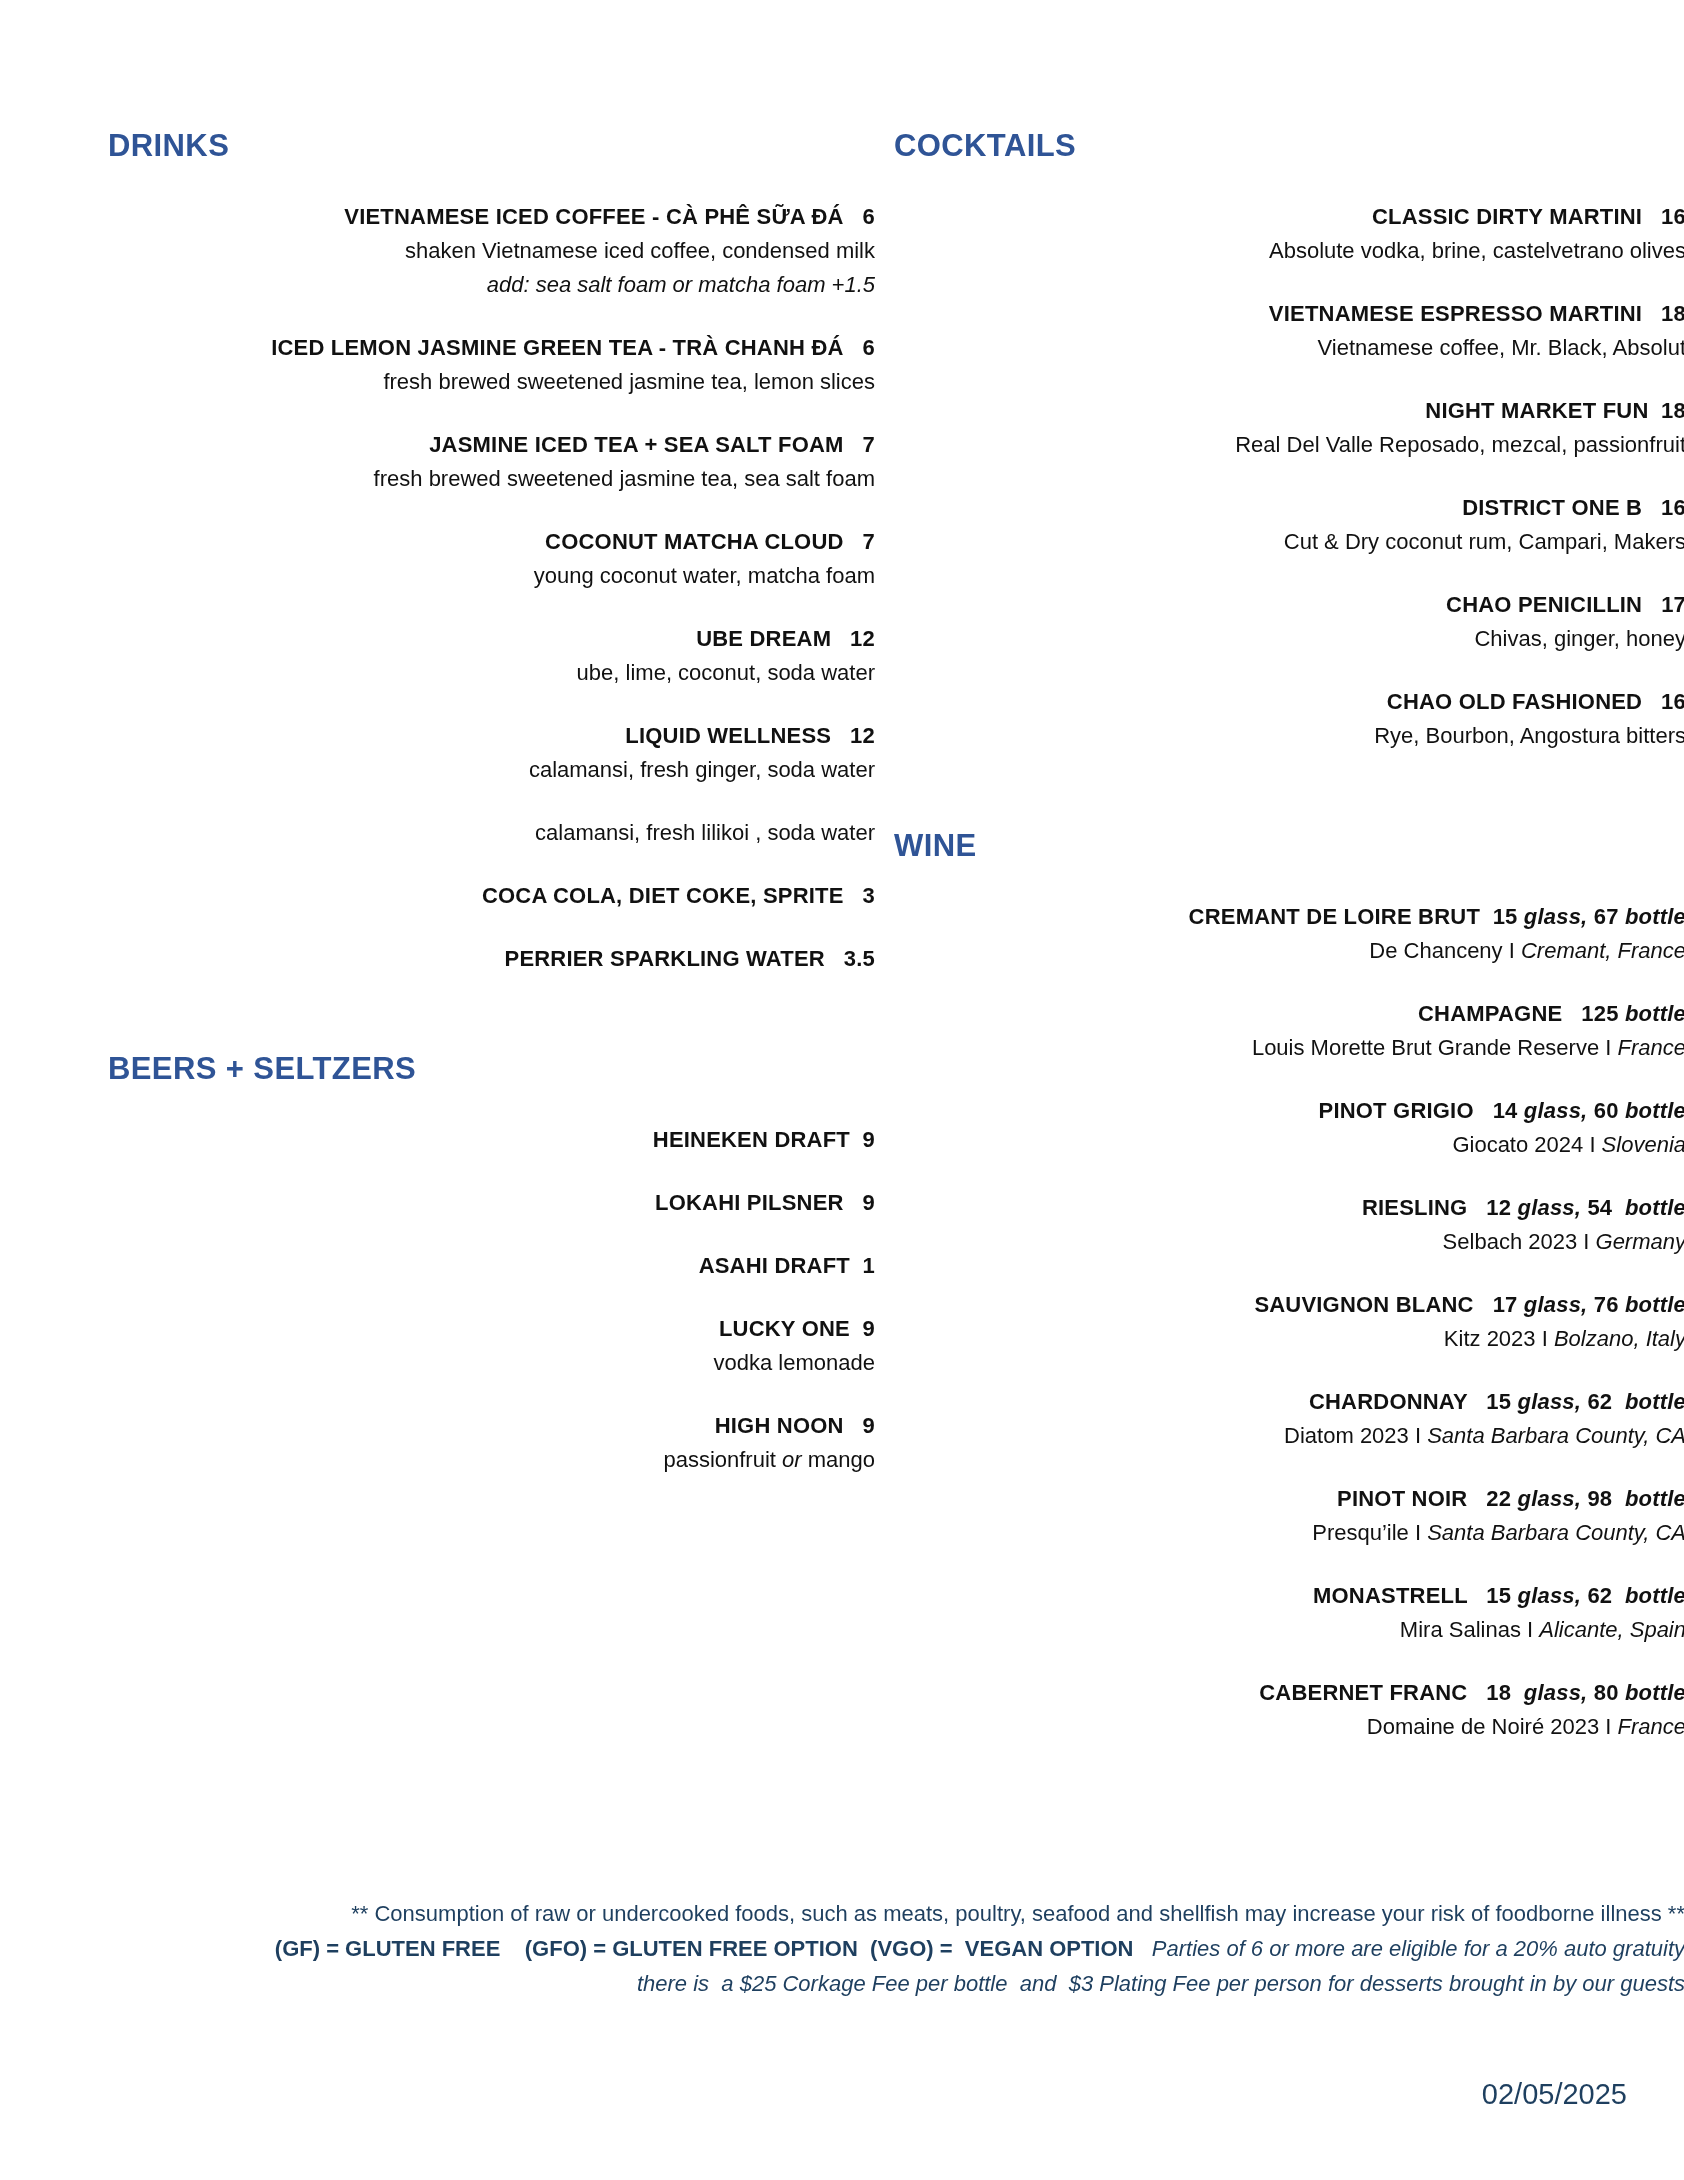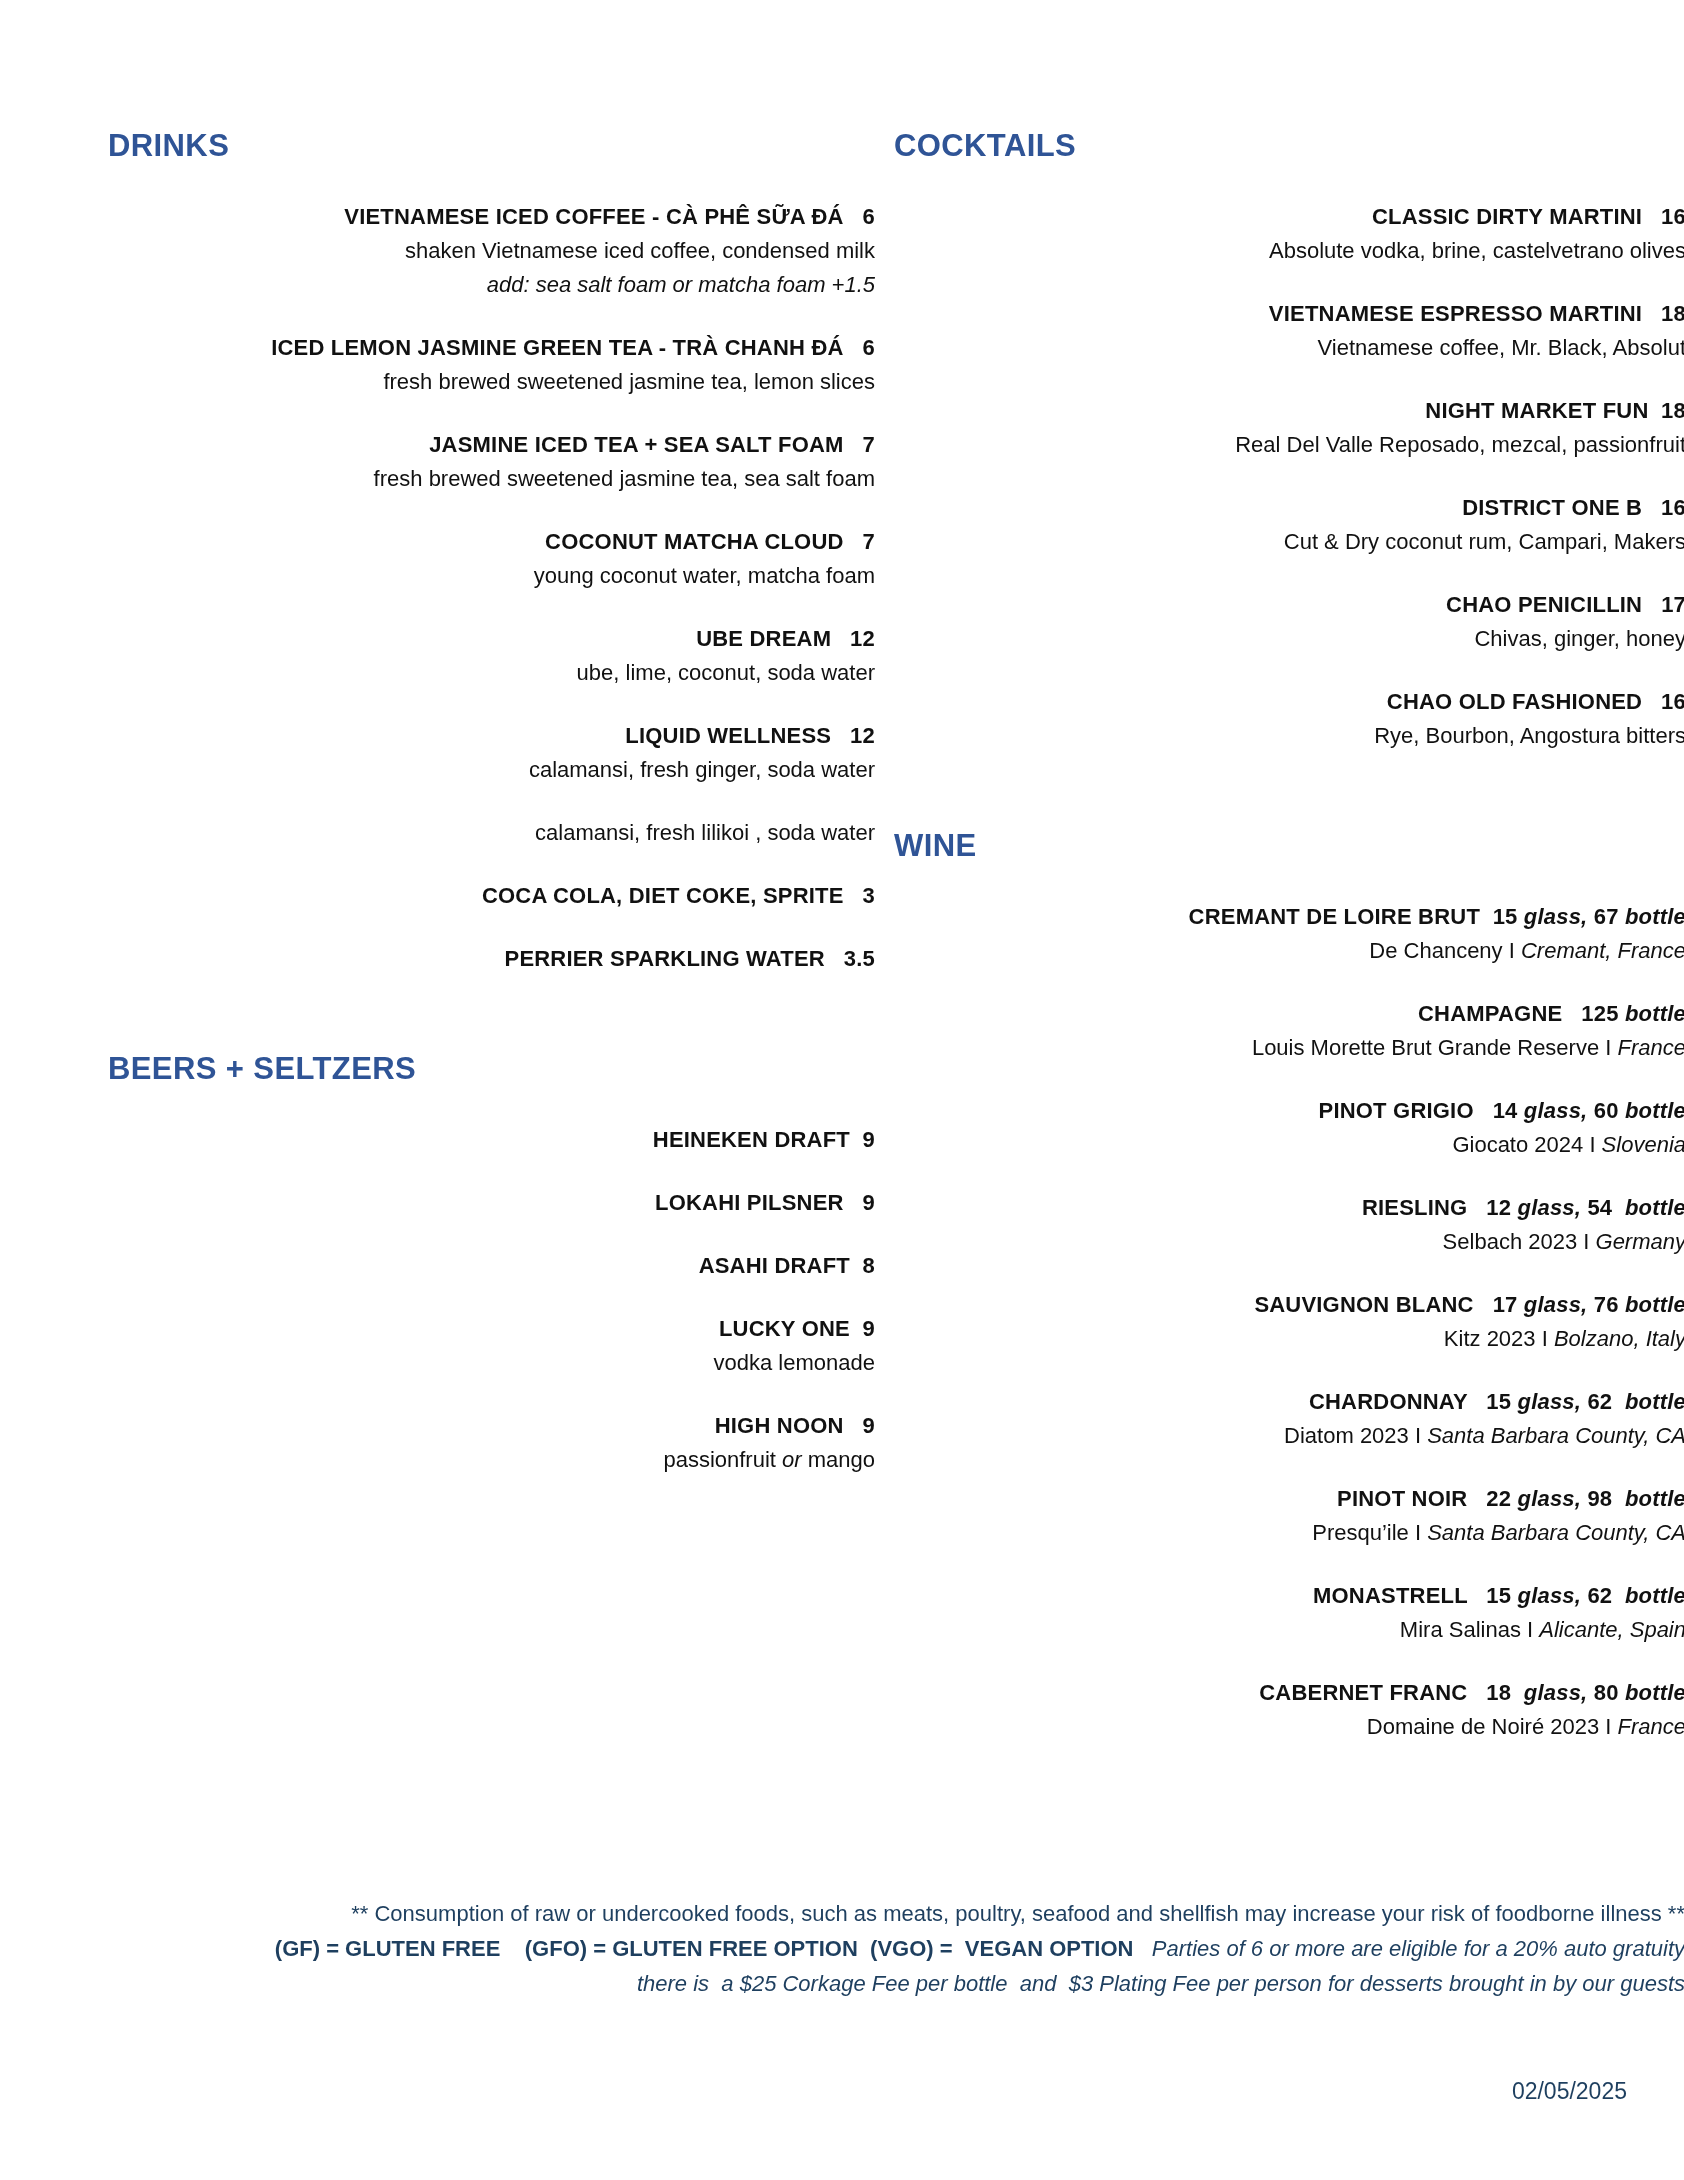--- a/index.html
+++ b/index.html
@@ -24,21 +24,21 @@
   .line.title { font-weight:bold; letter-spacing:0.2px; }
   .b { font-weight:bold; }
   .i { font-style:italic; }
   .footer {
     position:absolute; left:0; top:1896px; width:1685px;
     text-align:center; color:#1E3F5F;
   }
   .footer-line { font-size:22px; line-height:35px; }
   .menu-date {
     position:absolute; top:2078px; right:58px;
-    color:#1E3F5F; font-size:23px;
+    color:#1E3F5F; font-size:29px;
   }
 </style>
 </head>
 <body>
 
 <div class="col col-left">
     <section class="section">
       <h2 class="section-title">DRINKS</h2>
       <div class="item">
         <div class="line title"><span class="b">VIETNAMESE ICED COFFEE - CÀ PHÊ SỮA ĐÁ   6</span></div>
@@ -77,21 +77,21 @@
     </section>
     <section class="section">
       <h2 class="section-title">BEERS + SELTZERS</h2>
       <div class="item">
         <div class="line title"><span class="b">HEINEKEN DRAFT  9</span></div>
       </div>
       <div class="item">
         <div class="line title"><span class="b">LOKAHI PILSNER   9</span></div>
       </div>
       <div class="item">
-        <div class="line title"><span class="b">ASAHI DRAFT  8</span></div>
+        <div class="line title"><span class="b">ASAHI DRAFT  1</span></div>
       </div>
       <div class="item">
         <div class="line title"><span class="b">LUCKY ONE  9</span></div>
         <div class="line desc"><span>vodka lemonade</span></div>
       </div>
       <div class="item">
         <div class="line title"><span class="b">HIGH NOON   9</span></div>
         <div class="line desc"><span>passionfruit </span><span class="i">or</span><span> mango</span></div>
       </div>
     </section>

